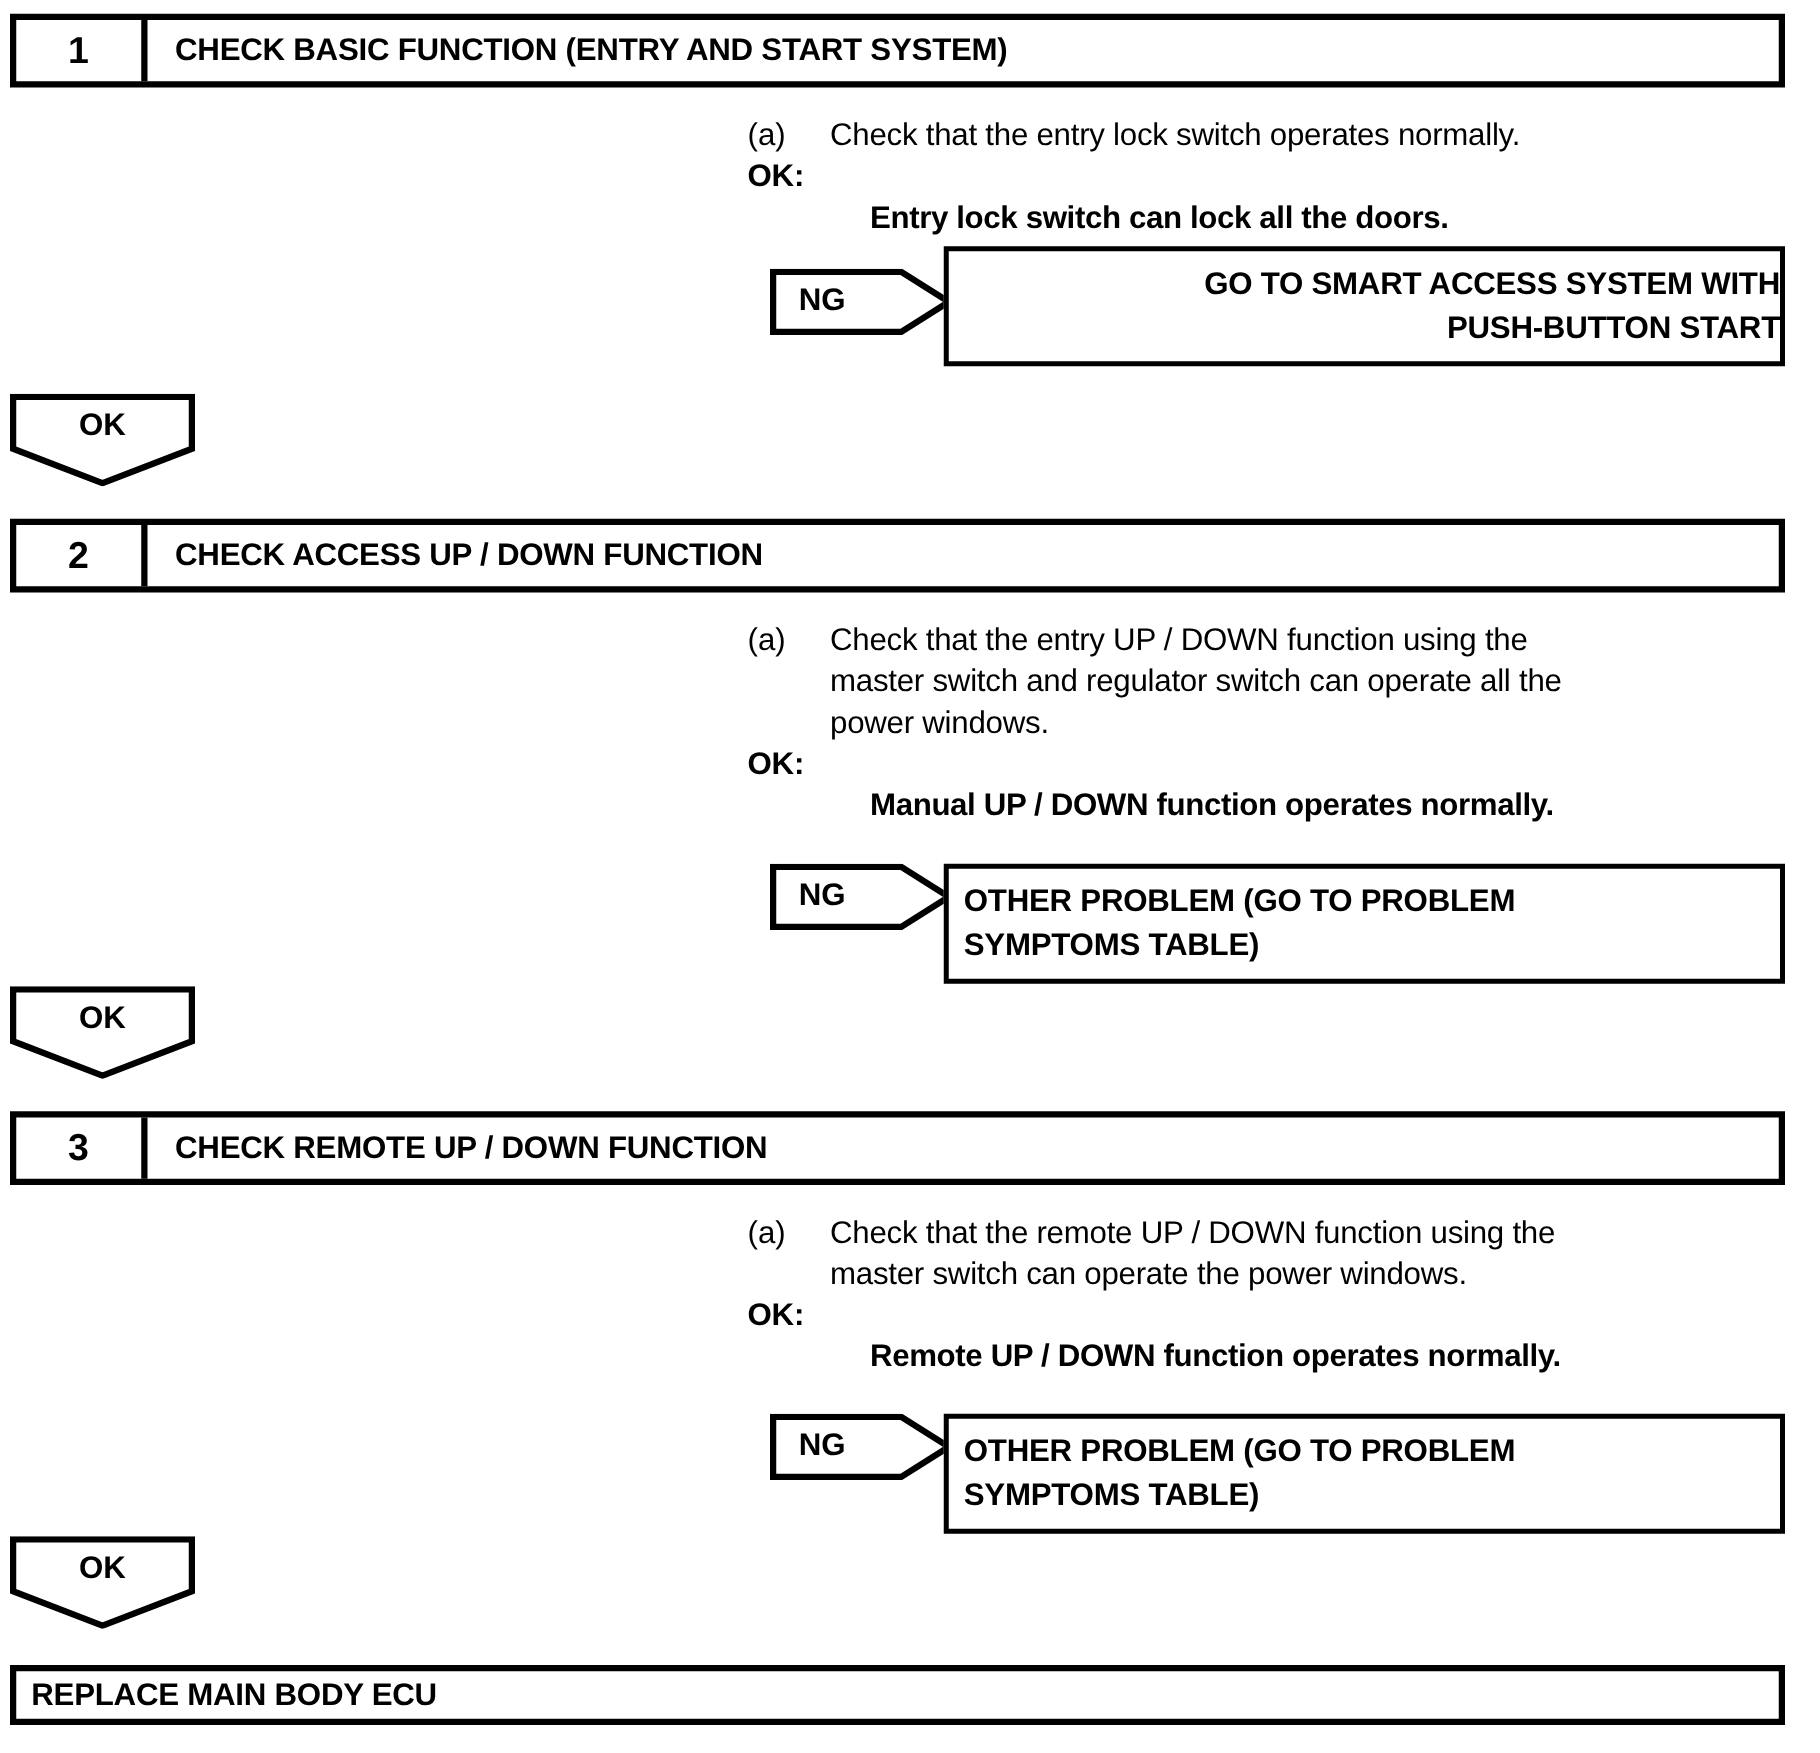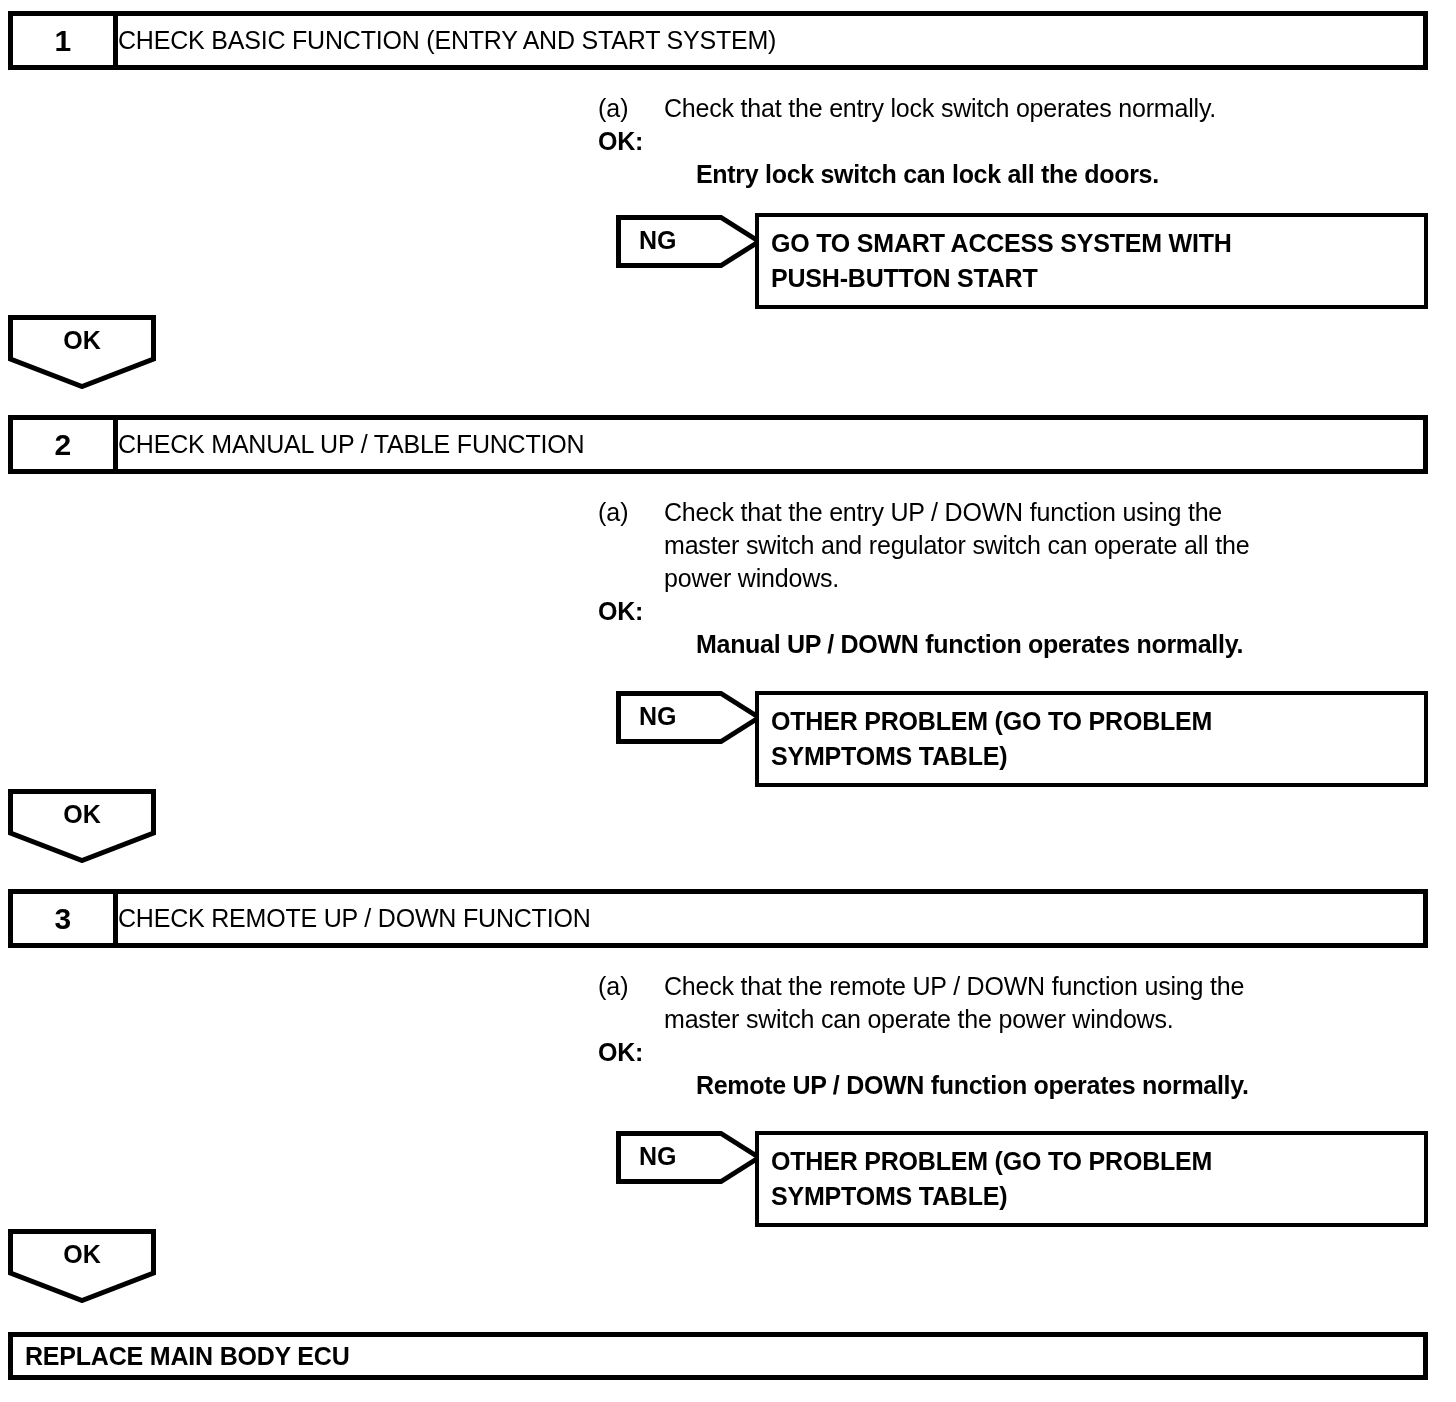--- a/index.html
+++ b/index.html
@@ -36,23 +36,23 @@
     align-items: center;
     justify-content: center;
     font-size: 30px;
     font-weight: bold;
     letter-spacing: 0.5px;
   }
   .step-title {
     flex: 1;
     display: flex;
     align-items: center;
-    padding-left: 0;
-    font-size: 25px;
-    font-weight: normal;
+    padding-left: 22px;
+    font-size: 25px;
+    font-weight: bold;
     letter-spacing: -0.2px;
     white-space: nowrap;
   }
 
   
   .body-block {
     position: absolute;
     left: 598px;
     width: 840px;
   }
@@ -188,35 +188,35 @@
   <div class="ok-value">Entry lock switch can lock all the doors.</div>
 </div>
 
 <div class="ng-arrow" style="left:600px; top:215px;">
   <svg width="146" height="53" viewBox="0 0 146 53" aria-hidden="true">
     <polygon points="2.5,2.5 105,2.5 143,26.5 105,50.5 2.5,50.5" fill="#ffffff" stroke="#000000" stroke-width="5" stroke-linejoin="miter"></polygon>
   </svg>
   <span class="ng-text">NG</span>
 </div>
 
-<div class="result-box" style="top:213px;">
+<div class="result-box" style="top:197px;text-align:right;">
   <div class="result-line">GO TO SMART ACCESS SYSTEM WITH</div>
   <div class="result-line">PUSH-BUTTON START</div>
 </div>
 
 <div class="ok-arrow" style="top:315px;">
   <svg width="148" height="74" viewBox="0 0 148 74" aria-hidden="true">
     <polygon points="2.5,2.5 145.5,2.5 145.5,44 74,71.5 2.5,44" fill="#ffffff" stroke="#000000" stroke-width="5" stroke-linejoin="miter"></polygon>
   </svg>
   <span class="ok-text">OK</span>
 </div>
 
 <div class="step-header" style="top:415px;">
   <div class="step-num">2</div>
-  <div class="step-title">CHECK MANUAL UP / TABLE FUNCTION</div>
+  <div class="step-title">CHECK ACCESS UP / DOWN FUNCTION</div>
 </div>
 
 <div class="body-block" style="top:496px;">
   <div class="body-row">
     <div class="marker">(a)</div>
     <div class="body-text">
       <div>Check that the entry UP / DOWN function using the</div>
       <div>master switch and regulator switch can operate all the</div>
       <div>power windows.</div>
     </div>

